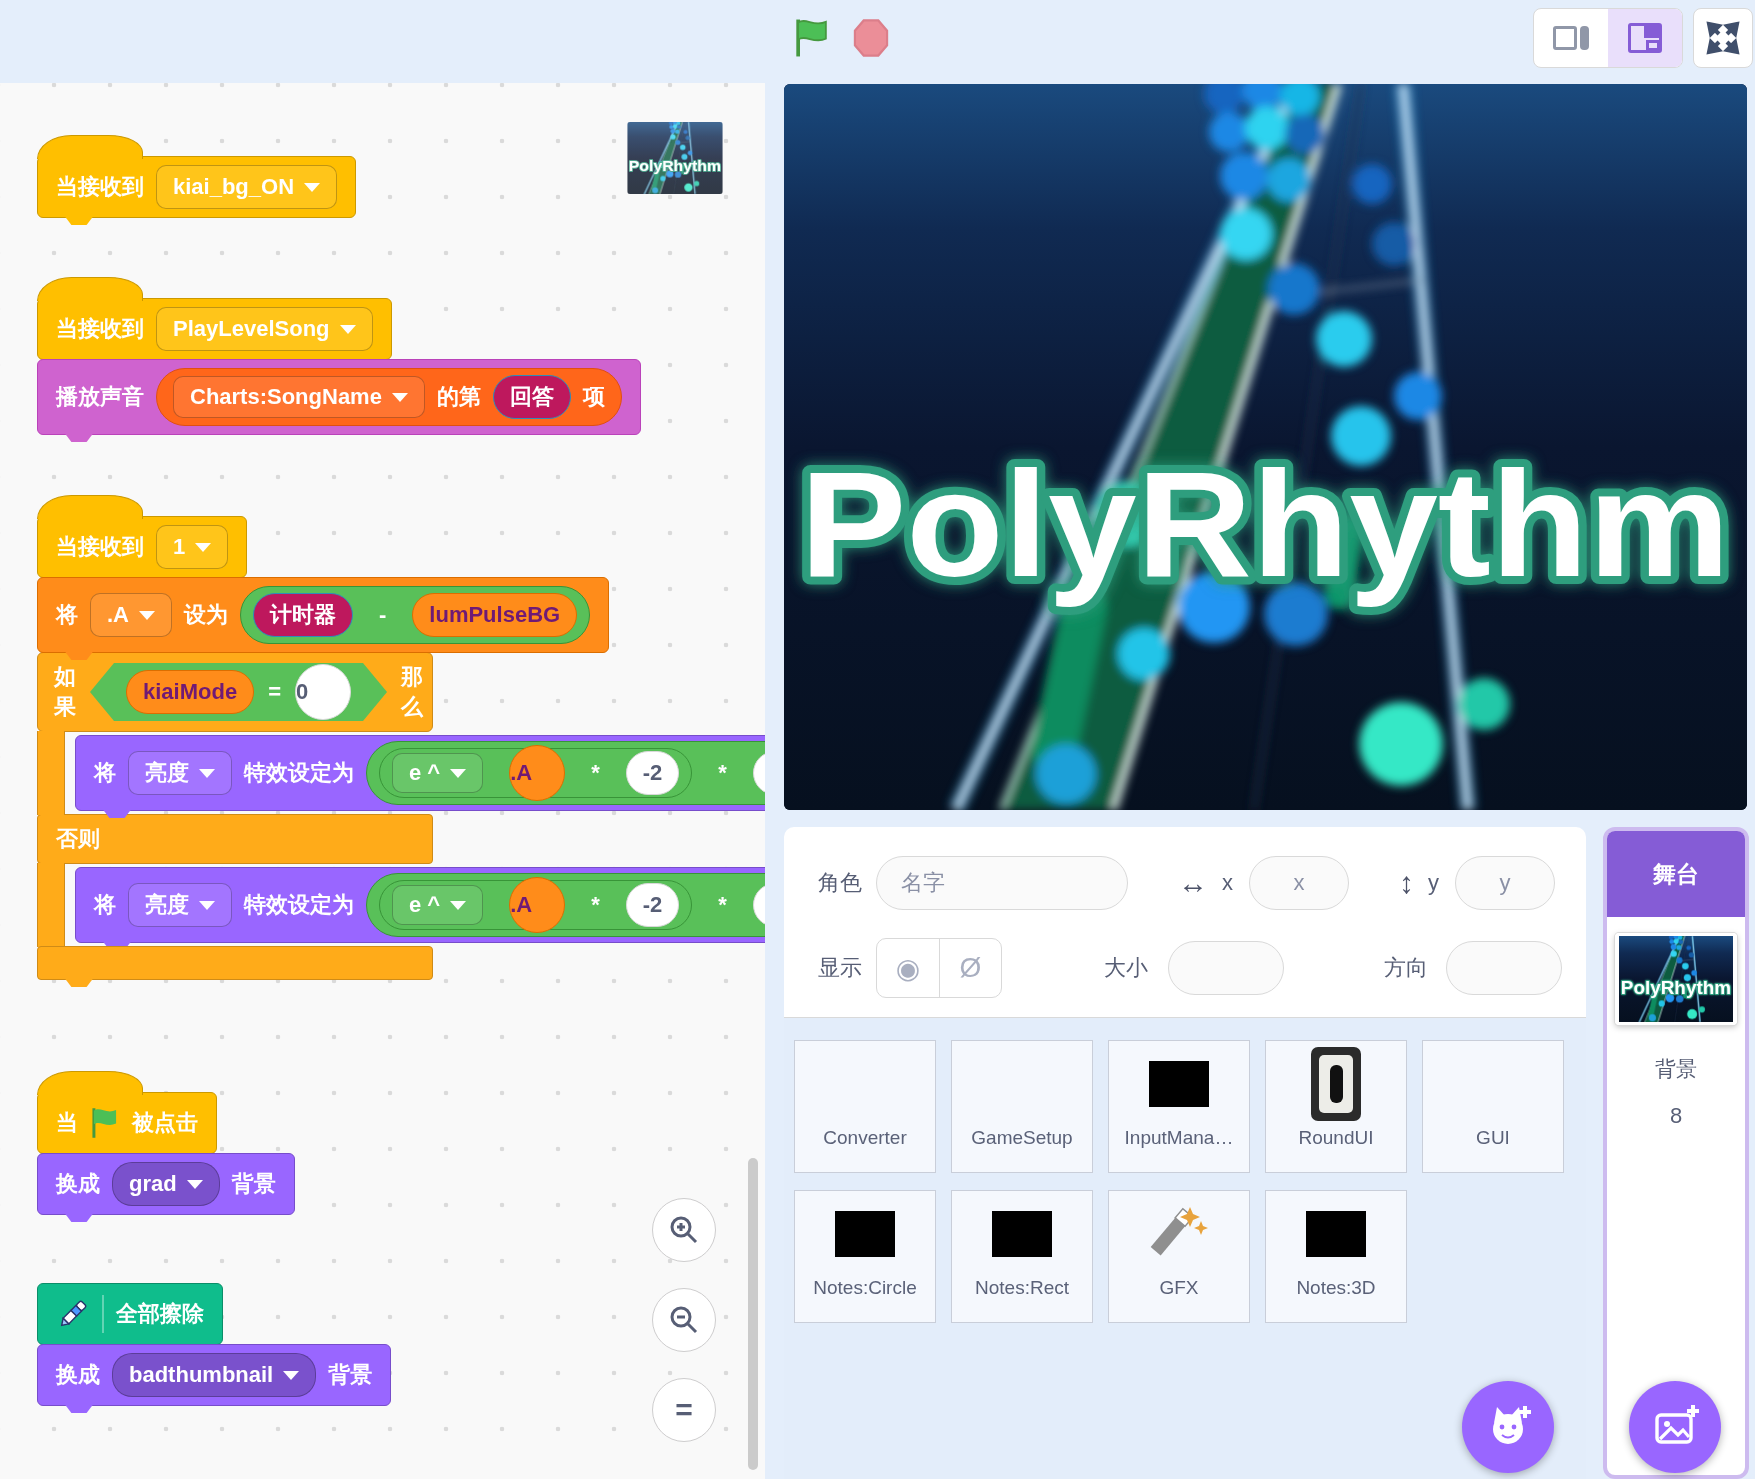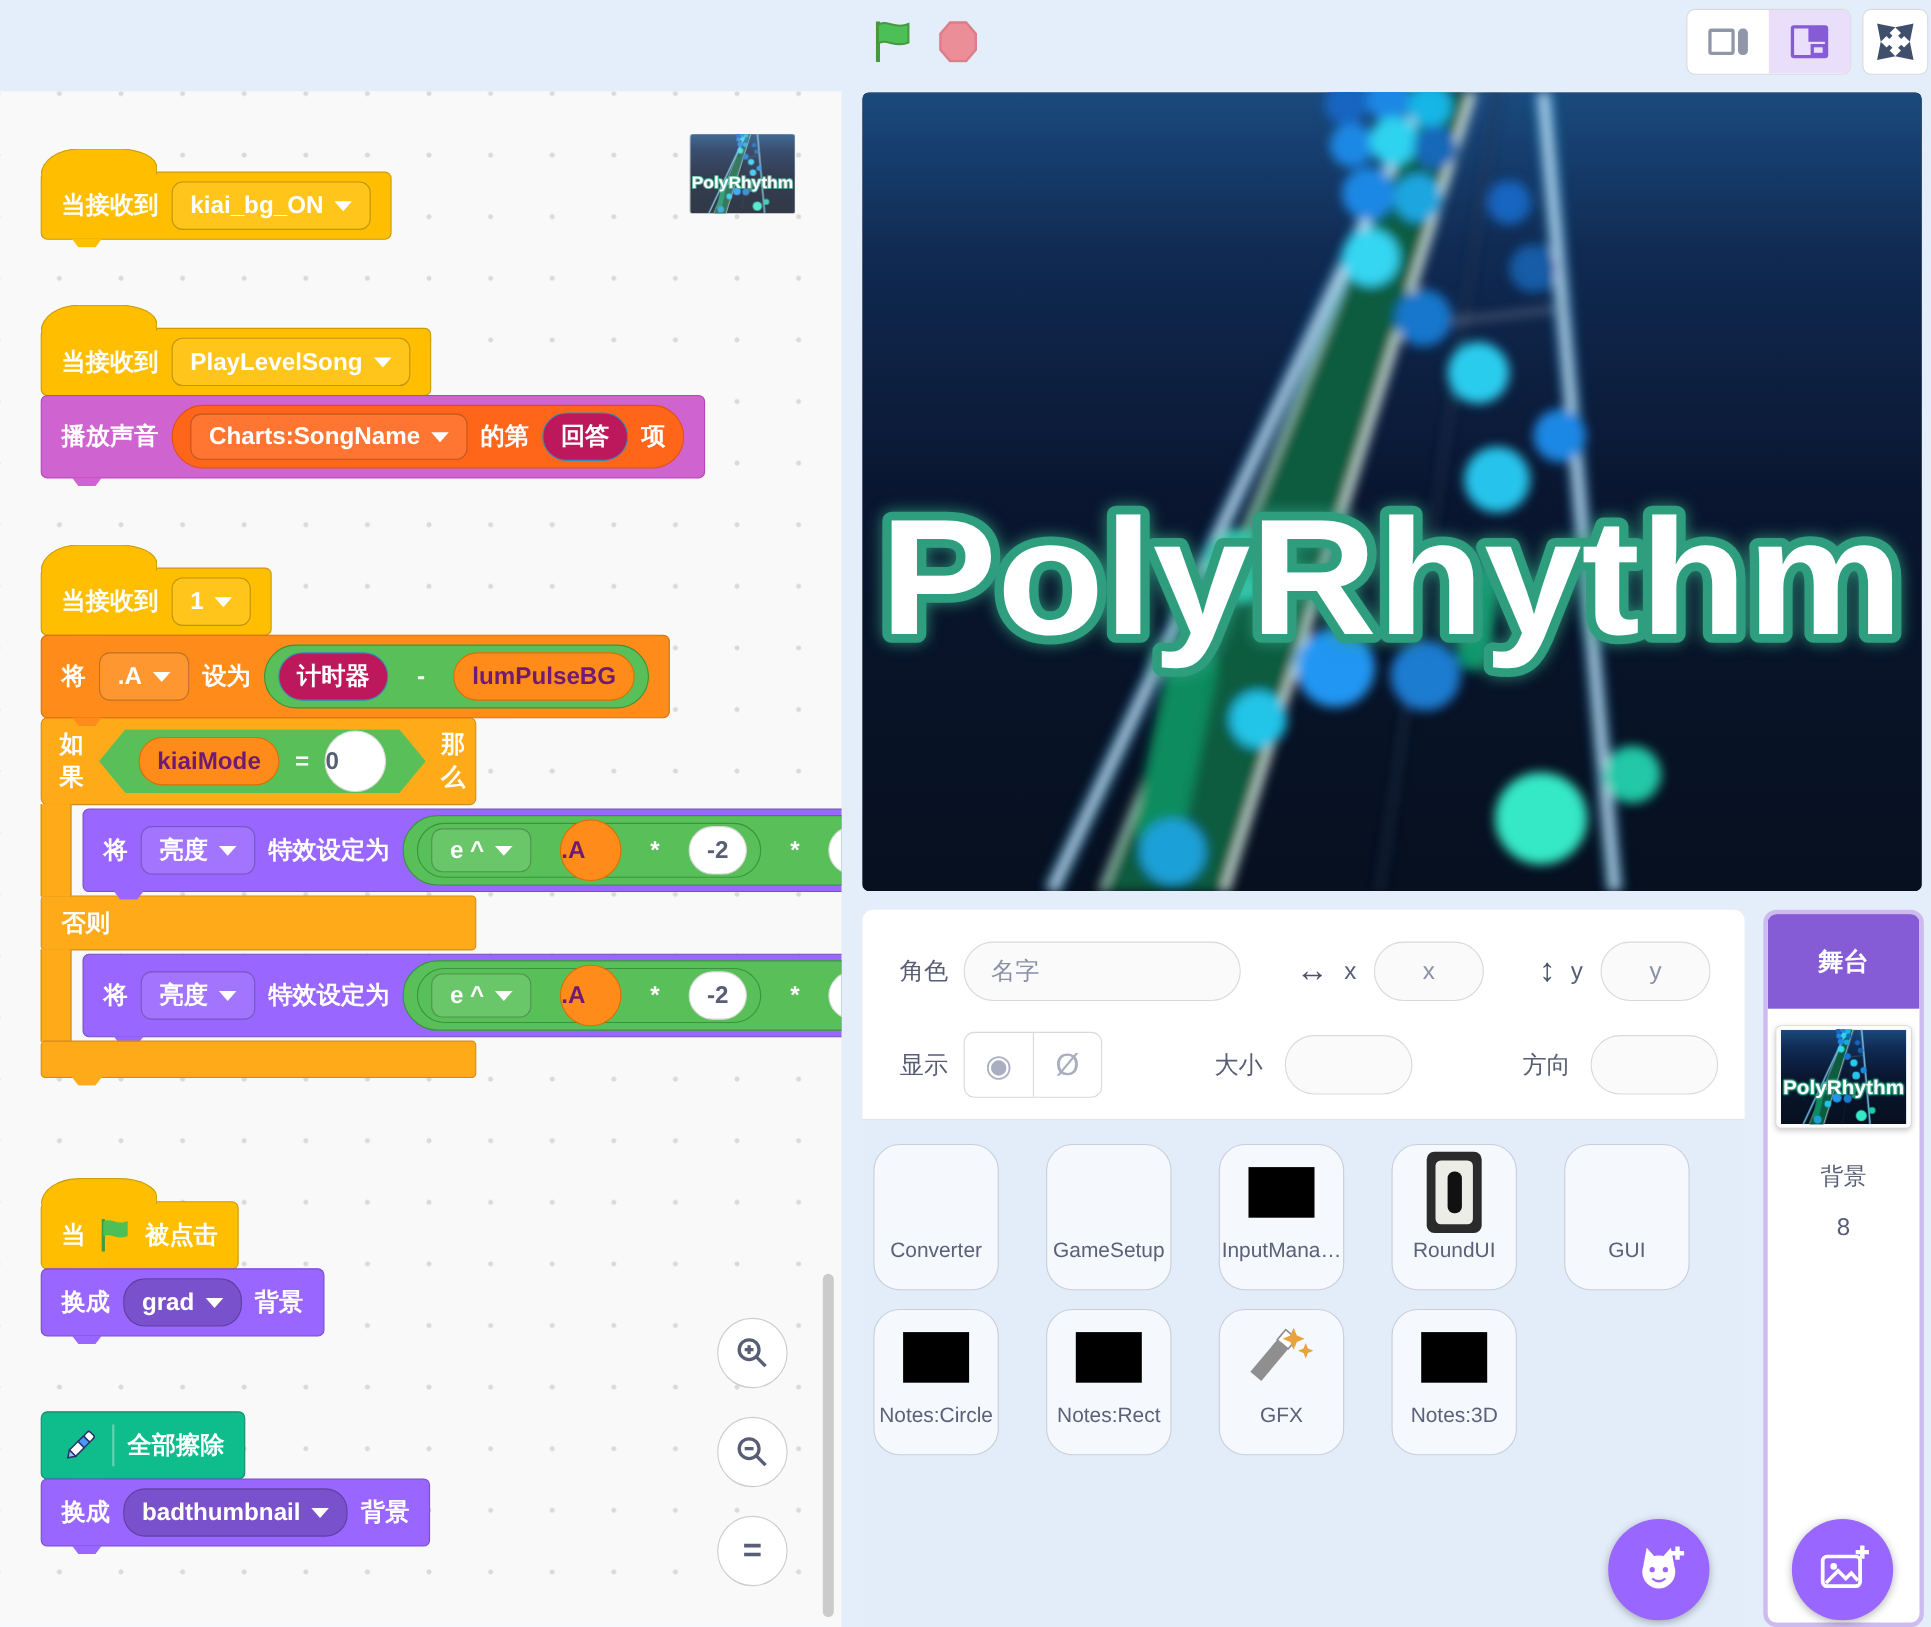--- a/index.html
+++ b/index.html
@@ -92,22 +92,22 @@
   .name-input { width:252px; padding:0 24px; }
   .xy-input { width:100px; text-align:center; }
   .sd-input { width:116px; text-align:center; }
   .dir-arrow { font-size:30px; color:#4C5268; font-weight:bold; }
   .toggle { display:flex; height:60px; border:1px solid #D9D9D9; border-radius:10px; overflow:hidden; background:#fff; }
   .toggle-btn { width:62px; display:flex; align-items:center; justify-content:center; font-size:28px; color:#A9AFC0; }
   .toggle-btn + .toggle-btn { border-left:1px solid #D9D9D9; }
 
   
   .sprite-list { position:absolute; left:784px; top:1018px; width:802px; height:461px; background:#E3EDFA; }
-  .card { position:absolute; width:114px; height:133px; background:#F5F8FD; border:1px solid #C9CED9;
-    border-radius:24px; text-align:center; }
+  .card { position:absolute; width:142px; height:133px; background:#F5F8FD; border:1px solid #C9CED9;
+    border-radius:0; text-align:center; }
   .card .thumb-wrap { height:86px; display:flex; align-items:center; justify-content:center; }
   .card .cname { font-size:19px; color:#5A6178; overflow:hidden; white-space:nowrap; }
   .thumb-black { width:60px; height:46px; background:#000; }
   .roundui-outer { width:50px; height:74px; background:#2B2B2B; border-radius:7px; display:flex; align-items:center; justify-content:center; }
   .roundui-inner { width:34px; height:58px; background:#EDEDE8; border-radius:5px; display:flex; align-items:center; justify-content:center; }
   .roundui-bar { width:13px; height:38px; background:#111; border-radius:6px; }
 
   
   .stage-col { position:absolute; left:1603px; top:827px; width:146px; height:652px; background:#fff;
     border:4px solid #CDBBEF; border-radius:12px; overflow:hidden; }

